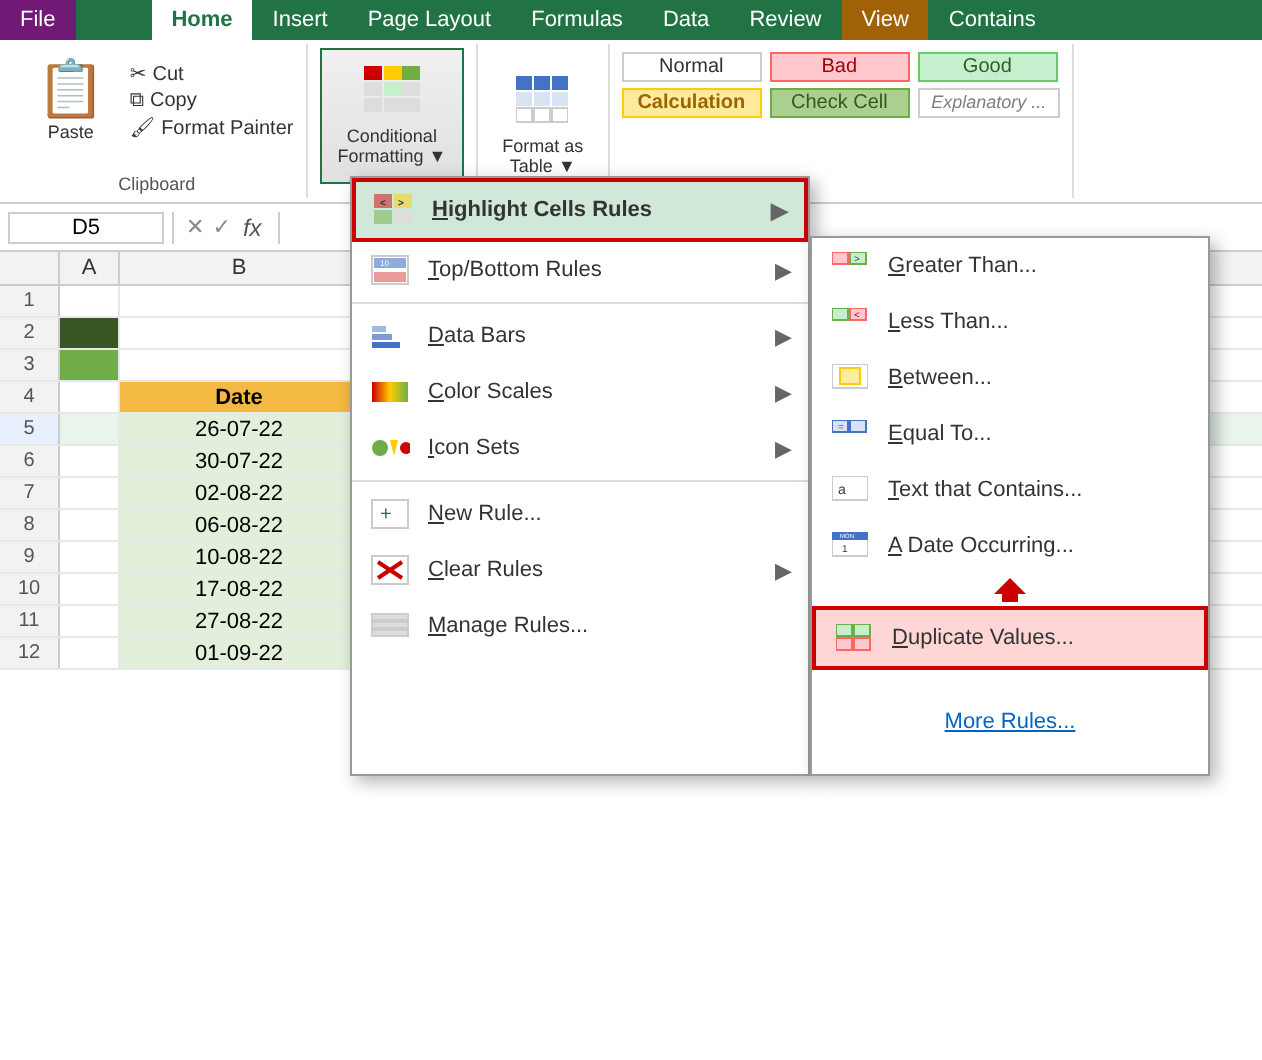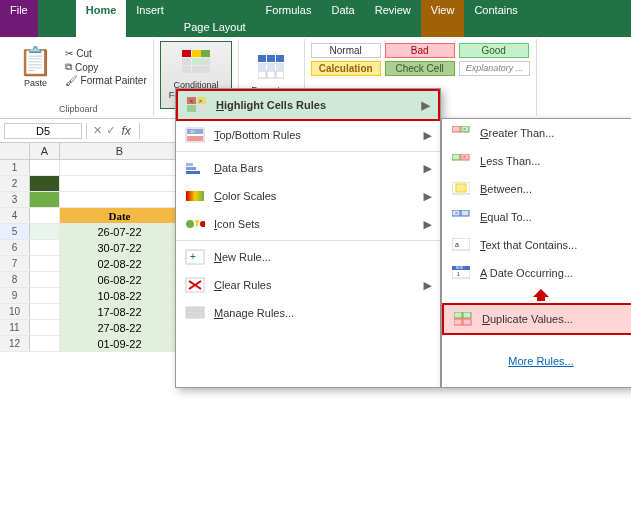--- a/index.html
+++ b/index.html
@@ -45,29 +45,29 @@
     .sheet-row { display: flex; border-bottom: 1px solid #e8e8e8; }
     .row-num { width: 30px; background: #f2f2f2; border-right: 1px solid #ccc; text-align: center; font-size: 10px; color: #555; padding: 2px 0; display: flex; align-items: center; justify-content: center; }
     .cell { border-right: 1px solid #e8e8e8; padding: 1px 3px; font-size: 11px; display: flex; align-items: center; overflow: hidden; }
     .cell-a { width: 30px; }
     .cell-b { width: 120px; }
     .cell-c { width: 80px; }
     .cell-d { width: 80px; }
     .cell-e { width: 70px; }
 
     .cell-date { background: #e2efda; text-align: center; justify-content: center; }
-    .cell-header-date { background: #f4b942; font-weight: bold; justify-content: center; font-family: Liberation Serif, serif; }
+    .cell-header-date { background: #f4b942; font-weight: bold; justify-content: center; }
     .cell-dark-green { background: #375623; }
     .cell-green { background: #70ad47; }
     .row-selected { background: #e8f4ec; }
 
     
     .dropdown-overlay { position: absolute; top: 88px; left: 175px; z-index: 100; display: flex; }
 
-    .main-menu { background: #fff; border: 1px solid #999; box-shadow: 3px 3px 8px rgba(0,0,0,0.3); width: 266px; }
+    .main-menu { background: #fff; border: 1px solid #999; box-shadow: 3px 3px 8px rgba(0,0,0,0.3); width: 230px; }
     .menu-item { display: flex; align-items: center; padding: 5px 8px; cursor: pointer; gap: 8px; font-size: 11px; color: #333; }
     .menu-icon { width: 22px; height: 18px; display: flex; align-items: center; justify-content: center; font-size: 13px; flex-shrink: 0; }
     .menu-arrow { margin-left: auto; color: #666; }
     .menu-separator { height: 1px; background: #ddd; margin: 2px 0; }
 
     
     .sub-menu { background: #fff; border: 1px solid #999; box-shadow: 3px 3px 8px rgba(0,0,0,0.3); width: 200px; margin-top: -32px; }
     .sub-menu-item { display: flex; align-items: center; padding: 5px 8px; cursor: pointer; gap: 8px; font-size: 11px; color: #333; }
     .sub-icon { width: 22px; height: 18px; display: flex; align-items: center; justify-content: center; font-size: 12px; flex-shrink: 0; }
     .underline { text-decoration: underline; }
@@ -75,21 +75,21 @@
     .more-rules { text-align: center; padding: 20px; font-size: 11px; color: #0563c1; text-decoration: underline; cursor: pointer; }
   </style>
 </head>
 <body>
 
 <div>
   <div class="ribbon-tabs">
     <div class="ribbon-tab" style="background:#701a75;text-align:right;">File</div>
     <div class="ribbon-tab active">Home</div>
     <div class="ribbon-tab" style="color:#fff;background:#217346;">Insert</div>
-    <div class="ribbon-tab" style="color:#fff;background:#217346;margin-top:17px;">Page Layout</div>
+    <div class="ribbon-tab" style="color:#fff;background:#217346;">Page Layout</div>
     <div class="ribbon-tab" style="color:#fff;background:#217346;">Formulas</div>
     <div class="ribbon-tab" style="color:#fff;background:#217346;">Data</div>
     <div class="ribbon-tab" style="color:#fff;background:#217346;">Review</div>
     <div class="ribbon-tab" style="color:#fff;background:#a16207;">View</div>
     <div class="ribbon-tab" style="color:#fff;background:#217346;">Contains</div>
   </div>
 
   <div class="ribbon-body">
 
     <div class="ribbon-group" style="flex-direction:row;gap:4px;align-items:flex-start;padding-top:4px;">

